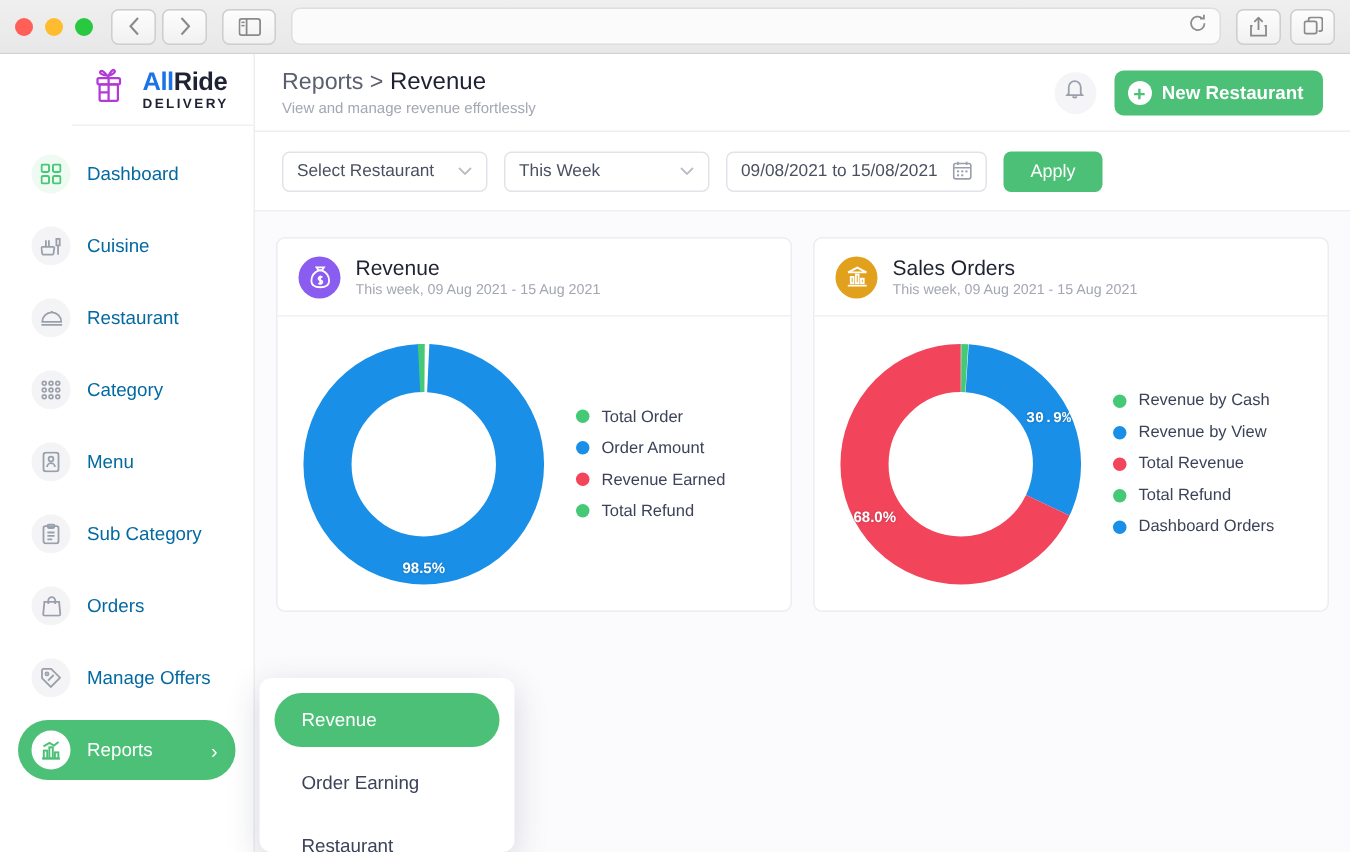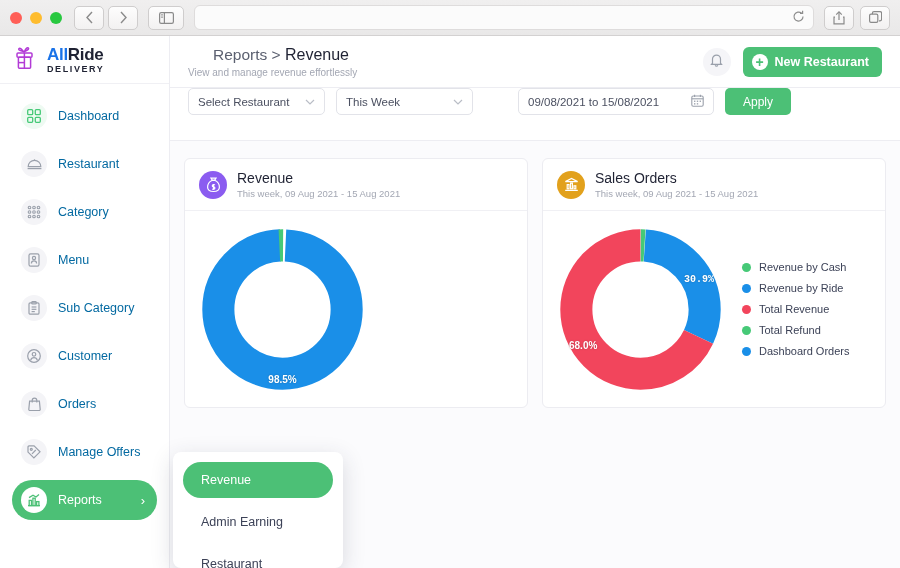--- a/index.html
+++ b/index.html
@@ -49,20 +49,21 @@
   
   .sidebar {
     position: absolute; top: 0; left: 0; width: 170px; height: 532px;
     background: #ffffff; border-right: 1px solid #ededf2;
     overflow: hidden;
   }
   .logo-row {
     height: 48px; display: flex; align-items: center; gap: 7px;
     padding: 0 0 0 14px;
     border-bottom: 1px solid #f0f0f4;
+    margin-left: 48px;
   }
   .logo-text { line-height: 1; }
   .logo-title { font-size: 17px; font-weight: bold; letter-spacing: -0.3px; }
   .logo-all { color: #1a73e8; }
   .logo-ride { color: #1f2233; }
   .logo-sub {
     font-size: 9px; font-weight: bold; color: #1f2233;
     letter-spacing: 1.6px; margin-top: 2px;
   }
   .nav { padding-top: 12px; }
@@ -85,21 +86,21 @@
     position: absolute; right: 12px; color: #b9bdc6; font-size: 13px;
   }
   .nav-item.active .nav-chev { color: #ffffff; }
 
   
   .topbar {
     position: absolute; top: 0; left: 170px; width: 730px; height: 52px;
     background: #ffffff; border-bottom: 1px solid #ededf2;
     display: flex; align-items: center; padding: 0 18px;
   }
-  .crumb { font-size: 15.5px; color: #5b6070; margin-left: 25px; }
+  .crumb { font-size: 15.5px; color: #5b6070; }
   .crumb b { color: #1f2233; font-weight: normal; font-size: 16px; }
   .crumb-sub { font-size: 10px; color: #a3a7b3; margin-top: 3px; }
   .topbar-right { margin-left: auto; display: flex; align-items: center; gap: 12px; }
   .bell {
     width: 28px; height: 28px; border-radius: 50%; background: #f5f5f8;
     display: flex; align-items: center; justify-content: center; color: #9aa0ab;
   }
   .btn-green {
     background: #4cc076; color: #fff; border: none;
     height: 30px; border-radius: 6px; padding: 0 13px 0 9px;
@@ -109,29 +110,29 @@
   .plus-circle {
     width: 16px; height: 16px; border-radius: 50%; background: #fff;
     color: #4cc076; display: flex; align-items: center; justify-content: center;
     font-size: 14px; line-height: 1; font-weight: bold;
   }
 
   
   .filters {
     position: absolute; top: 52px; left: 170px; width: 730px; height: 53px;
     background: #ffffff; border-bottom: 1px solid #ededf2;
-    display: flex; gap: 11px; padding: 0 18px;
+    display: flex; align-items: center; gap: 11px; padding: 0 18px;
   }
   .select, .daterange {
     height: 27px; border: 1px solid #e2e3e9; border-radius: 5px;
     background: #fff; display: flex; align-items: center;
     padding: 0 9px; font-size: 11.5px; color: #4b5061;
   }
   .select { width: 137px; justify-content: space-between; }
-  .daterange { width: 196px; justify-content: space-between; margin-left: 34px; }
+  .daterange { width: 174px; justify-content: space-between; }
   .caret { color: #b9bdc6; font-size: 9px; }
   .btn-apply {
     height: 27px; border: none; border-radius: 5px; background: #4cc076;
     color: #fff; font-size: 12px; padding: 0 18px; font-family: inherit;
   }
 
   
   .content {
     position: absolute; top: 105px; left: 170px; width: 730px; height: 427px;
     padding: 17px 14px;
@@ -263,20 +264,31 @@
           <svg width="14" height="14" viewBox="0 0 14 14" fill="none" stroke="currentColor" stroke-width="1.3">
               <rect x="0.7" y="0.7" width="5" height="5" rx="1"></rect>
               <rect x="8.3" y="0.7" width="5" height="5" rx="1"></rect>
               <rect x="0.7" y="8.3" width="5" height="5" rx="1"></rect>
               <rect x="8.3" y="8.3" width="5" height="5" rx="1"></rect>
             </svg>
         </span>
         <span>Dashboard</span>
       </div>
 
+      <div class="nav-item">
+        <span class="nav-icon">
+          <svg width="14" height="14" viewBox="0 0 14 14" fill="none" stroke="currentColor" stroke-width="1.2">
+              <path d="M1.2 7.6h7.4a.6.6 0 0 1 .6.7l-.5 3.6a1 1 0 0 1-1 .9H2.1a1 1 0 0 1-1-.9L.6 8.3a.6.6 0 0 1 .6-.7z"></path>
+              <path d="M3.6 7.6V3.2M5.6 7.6V3.2"></path>
+              <path d="M10.6 2.2h2.2v4.4h-2.2z"></path>
+              <path d="M11.7 6.6v6.2"></path>
+            </svg>
+        </span>
+        <span>Cuisine</span>
+      </div>
 
       <div class="nav-item">
         <span class="nav-icon">
           <svg width="15" height="14" viewBox="0 0 15 14" fill="none" stroke="currentColor" stroke-width="1.2">
               <path d="M1.2 9.6a6.3 6.3 0 0 1 12.6 0z"></path>
               <line x1="0.6" y1="11.6" x2="14.4" y2="11.6"></line>
               <line x1="7.5" y1="2.4" x2="7.5" y2="3.4"></line>
             </svg>
         </span>
         <span>Restaurant</span>
@@ -316,30 +328,20 @@
               <rect x="1" y="1.8" width="10" height="11.4" rx="1.3"></rect>
               <rect x="3.8" y="0.6" width="4.4" height="2.4" rx="0.8"></rect>
               <line x1="3.6" y1="6" x2="8.4" y2="6"></line>
               <line x1="3.6" y1="8.3" x2="8.4" y2="8.3"></line>
               <line x1="3.6" y1="10.6" x2="6.8" y2="10.6"></line>
             </svg>
         </span>
         <span>Sub Category</span>
       </div>
 
-      <div class="nav-item">
-        <span class="nav-icon">
-          <svg width="14" height="14" viewBox="0 0 14 14" fill="none" stroke="currentColor" stroke-width="1.2">
-              <circle cx="7" cy="7" r="6.3"></circle>
-              <circle cx="7" cy="5.3" r="1.8"></circle>
-              <path d="M3.6 11.4c.5-1.8 1.8-2.8 3.4-2.8s2.9 1 3.4 2.8"></path>
-            </svg>
-        </span>
-        <span>Customer</span>
-      </div>
 
       <div class="nav-item">
         <span class="nav-icon">
           <svg width="13" height="14" viewBox="0 0 13 14" fill="none" stroke="currentColor" stroke-width="1.2">
               <path d="M1.6 4.2h9.8l.8 8.2a1 1 0 0 1-1 1.1H1.8a1 1 0 0 1-1-1.1z"></path>
               <path d="M4.2 5.6V3.4a2.3 2.3 0 0 1 4.6 0v2.2"></path>
             </svg>
         </span>
         <span>Orders</span>
       </div>
@@ -451,20 +453,38 @@
       <div class="card-body">
         <div class="chart-wrap">
           <svg viewBox="0 0 120 120">
 
             <circle cx="60" cy="60" r="44" fill="none" stroke="#1a8fe8" stroke-width="22" stroke-dasharray="272.4 4.2" stroke-dashoffset="-2.1" transform="rotate(-90 60 60)"></circle>
 
             <circle cx="60" cy="60" r="44" fill="none" stroke="#46c977" stroke-width="22" stroke-dasharray="3.2 273.4" stroke-dashoffset="-273.8" transform="rotate(-90 60 60)"></circle>
           </svg>
           <span class="slice-label" style="left:50%;bottom:12px;transform:translateX(-50%);">98.5%</span>
         </div>
+        <div class="legend">
+          <div class="legend-row">
+            <span class="legend-dot" style="background:#46c977"></span>
+            <span>Total Order</span>
+          </div>
+          <div class="legend-row">
+            <span class="legend-dot" style="background:#1a8fe8"></span>
+            <span>Order Amount</span>
+          </div>
+          <div class="legend-row">
+            <span class="legend-dot" style="background:#f2455c"></span>
+            <span>Revenue Earned</span>
+          </div>
+          <div class="legend-row">
+            <span class="legend-dot" style="background:#46c977"></span>
+            <span>Total Refund</span>
+          </div>
+        </div>
       </div>
     </div>
 
     <div class="card">
       <div class="card-head">
         <span class="card-avatar" style="background:#e2a11c;">
           <svg width="15" height="15" viewBox="0 0 15 15" fill="none" stroke="#fff" stroke-width="1.2">
               <path d="M1.4 4.6 7.5 1.4l6.1 3.2z"></path>
               <line x1="1.2" y1="13.4" x2="13.8" y2="13.4"></line>
               <rect x="3.2" y="7.6" width="1.8" height="4.2"></rect>
@@ -490,38 +510,38 @@
           <span class="slice-label" style="right:14px;top:52px;font-family:Liberation Mono, monospace;">30.9%</span>
           <span class="slice-label" style="left:16px;top:118px;">68.0%</span>
         </div>
         <div class="legend">
           <div class="legend-row">
             <span class="legend-dot" style="background:#46c977"></span>
             <span>Revenue by Cash</span>
           </div>
           <div class="legend-row">
             <span class="legend-dot" style="background:#1a8fe8"></span>
-            <span>Revenue by Ride</span>
+            <span>Revenue by View</span>
           </div>
           <div class="legend-row">
             <span class="legend-dot" style="background:#f2455c"></span>
             <span>Total Revenue</span>
           </div>
           <div class="legend-row">
             <span class="legend-dot" style="background:#46c977"></span>
             <span>Total Refund</span>
           </div>
           <div class="legend-row">
             <span class="legend-dot" style="background:#1a8fe8"></span>
             <span>Dashboard Orders</span>
           </div>
         </div>
       </div>
     </div>
   </div>
 
   <div class="flyout">
     <div class="flyout-item active">Revenue</div>
-    <div class="flyout-item">Admin Earning</div>
+    <div class="flyout-item">Order Earning</div>
     <div class="flyout-item">Restaurant</div>
   </div>
 
 </div>
 
 </body></html>

